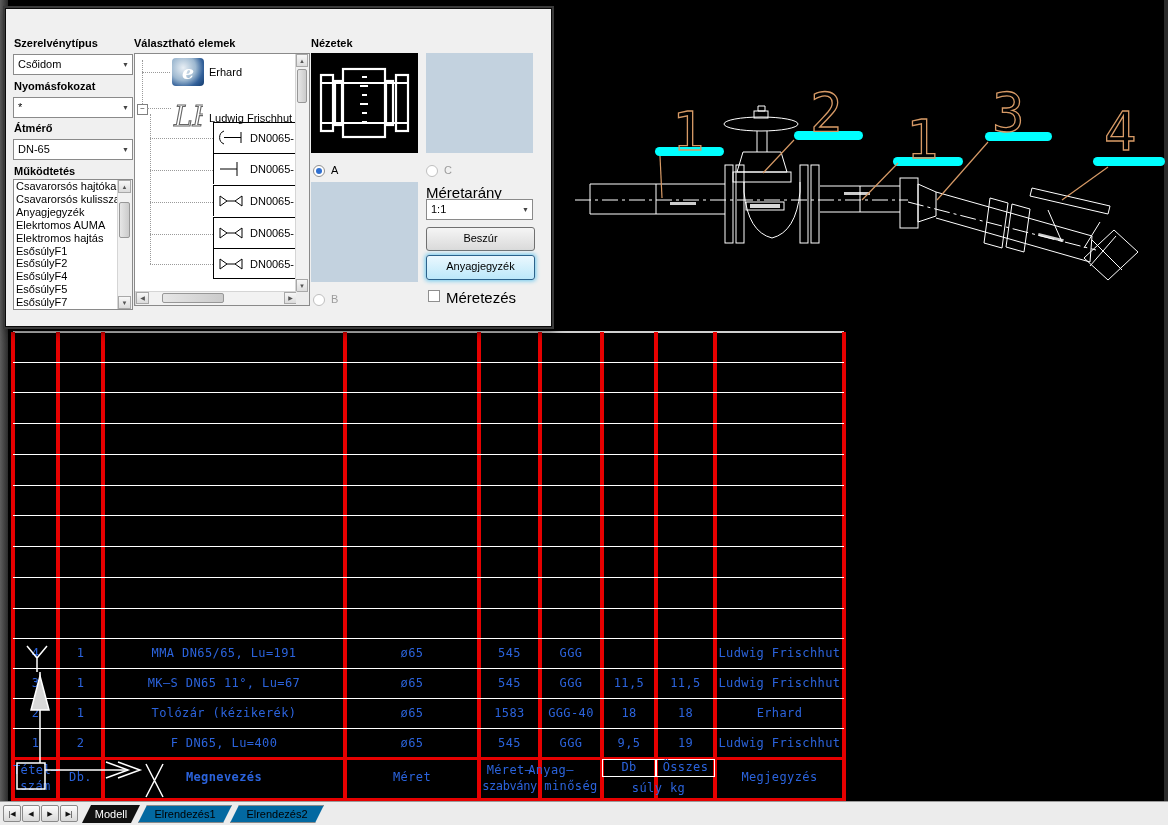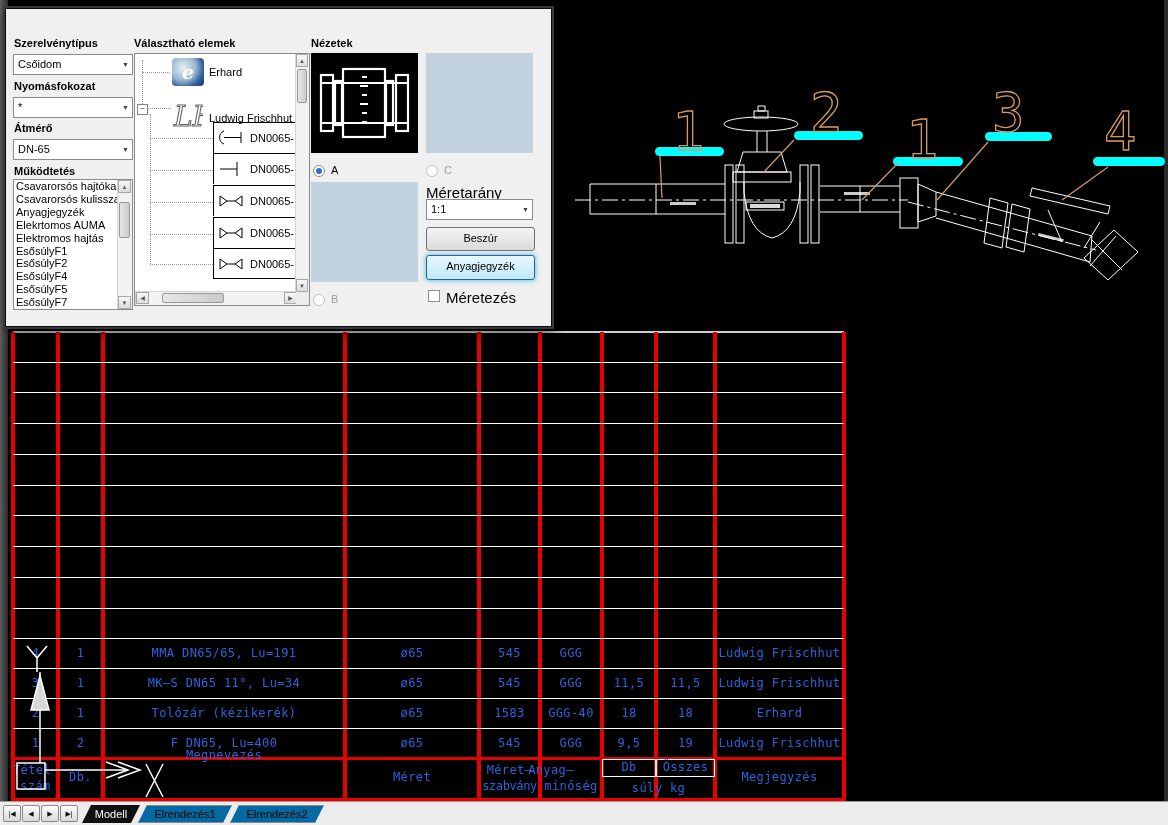--- a/index.html
+++ b/index.html
@@ -176,21 +176,21 @@
     <div class="cadtxt" style="left:103px;top:638px;width:242px;line-height:30px;">MMA DN65/65, Lu=191</div>
     <div class="cadtxt" style="left:345px;top:638px;width:134px;line-height:30px;">ø65</div>
     <div class="cadtxt" style="left:479px;top:638px;width:61px;line-height:30px;">545</div>
     <div class="cadtxt" style="left:540px;top:638px;width:62px;line-height:30px;">GGG</div>
     <div class="cadtxt" style="left:602px;top:638px;width:54px;line-height:30px;"></div>
     <div class="cadtxt" style="left:656px;top:638px;width:59px;line-height:30px;"></div>
     <div class="cadtxt" style="left:715px;top:638px;width:129px;line-height:30px;">Ludwig Frischhut</div>
 
     <div class="cadtxt" style="left:13px;top:668px;width:45px;line-height:30px;">3</div>
     <div class="cadtxt" style="left:58px;top:668px;width:45px;line-height:30px;">1</div>
-    <div class="cadtxt" style="left:103px;top:668px;width:242px;line-height:30px;">MK—S DN65 11°, Lu=34</div>
+    <div class="cadtxt" style="left:103px;top:668px;width:242px;line-height:30px;">MK—S DN65 11°, Lu=67</div>
     <div class="cadtxt" style="left:345px;top:668px;width:134px;line-height:30px;">ø65</div>
     <div class="cadtxt" style="left:479px;top:668px;width:61px;line-height:30px;">545</div>
     <div class="cadtxt" style="left:540px;top:668px;width:62px;line-height:30px;">GGG</div>
     <div class="cadtxt" style="left:602px;top:668px;width:54px;line-height:30px;">11,5</div>
     <div class="cadtxt" style="left:656px;top:668px;width:59px;line-height:30px;">11,5</div>
     <div class="cadtxt" style="left:715px;top:668px;width:129px;line-height:30px;">Ludwig Frischhut</div>
 
     <div class="cadtxt" style="left:13px;top:698px;width:45px;line-height:30px;">2</div>
     <div class="cadtxt" style="left:58px;top:698px;width:45px;line-height:30px;">1</div>
     <div class="cadtxt" style="left:103px;top:698px;width:242px;line-height:30px;">Tolózár (kézikerék)</div>
@@ -207,21 +207,21 @@
     <div class="cadtxt" style="left:345px;top:728px;width:134px;line-height:30px;">ø65</div>
     <div class="cadtxt" style="left:479px;top:728px;width:61px;line-height:30px;">545</div>
     <div class="cadtxt" style="left:540px;top:728px;width:62px;line-height:30px;">GGG</div>
     <div class="cadtxt" style="left:602px;top:728px;width:54px;line-height:30px;">9,5</div>
     <div class="cadtxt" style="left:656px;top:728px;width:59px;line-height:30px;">19</div>
     <div class="cadtxt" style="left:715px;top:728px;width:129px;line-height:30px;">Ludwig Frischhut</div>
 
     <div class="cadtxt" style="left:13px;top:763px;width:45px;line-height:14px;">Tétel—</div>
     <div class="cadtxt" style="left:13px;top:779px;width:45px;line-height:14px;">szám</div>
     <div class="cadtxt" style="left:58px;top:757px;width:45px;line-height:41px;">Db.</div>
-    <div class="cadtxt" style="left:103px;top:735px;width:242px;line-height:41px;">Megnevezés</div>
+    <div class="cadtxt" style="left:103px;top:757px;width:242px;line-height:41px;font-weight:bold;">Megnevezés</div>
     <div class="cadtxt" style="left:345px;top:757px;width:134px;line-height:41px;">Méret</div>
     <div class="cadtxt" style="left:479px;top:763px;width:61px;line-height:14px;">Méret—</div>
     <div class="cadtxt" style="left:479px;top:779px;width:61px;line-height:14px;letter-spacing:-0.4px;">szabvány</div>
     <div class="cadtxt" style="left:520px;top:763px;width:62px;line-height:14px;">Anyag—</div>
     <div class="cadtxt" style="left:540px;top:779px;width:62px;line-height:14px;">minőség</div>
     <div class="wbox" style="left:602px;top:759px;width:54px;height:18px;"></div>
     <div class="wbox" style="left:656px;top:759px;width:59px;height:18px;"></div>
     <div class="cadtxt" style="left:602px;top:759px;width:54px;line-height:17px;">Db</div>
     <div class="cadtxt" style="left:656px;top:759px;width:59px;line-height:17px;">Összes</div>
     <div class="cadtxt" style="left:602px;top:779px;width:113px;line-height:18px;">súly kg</div>

